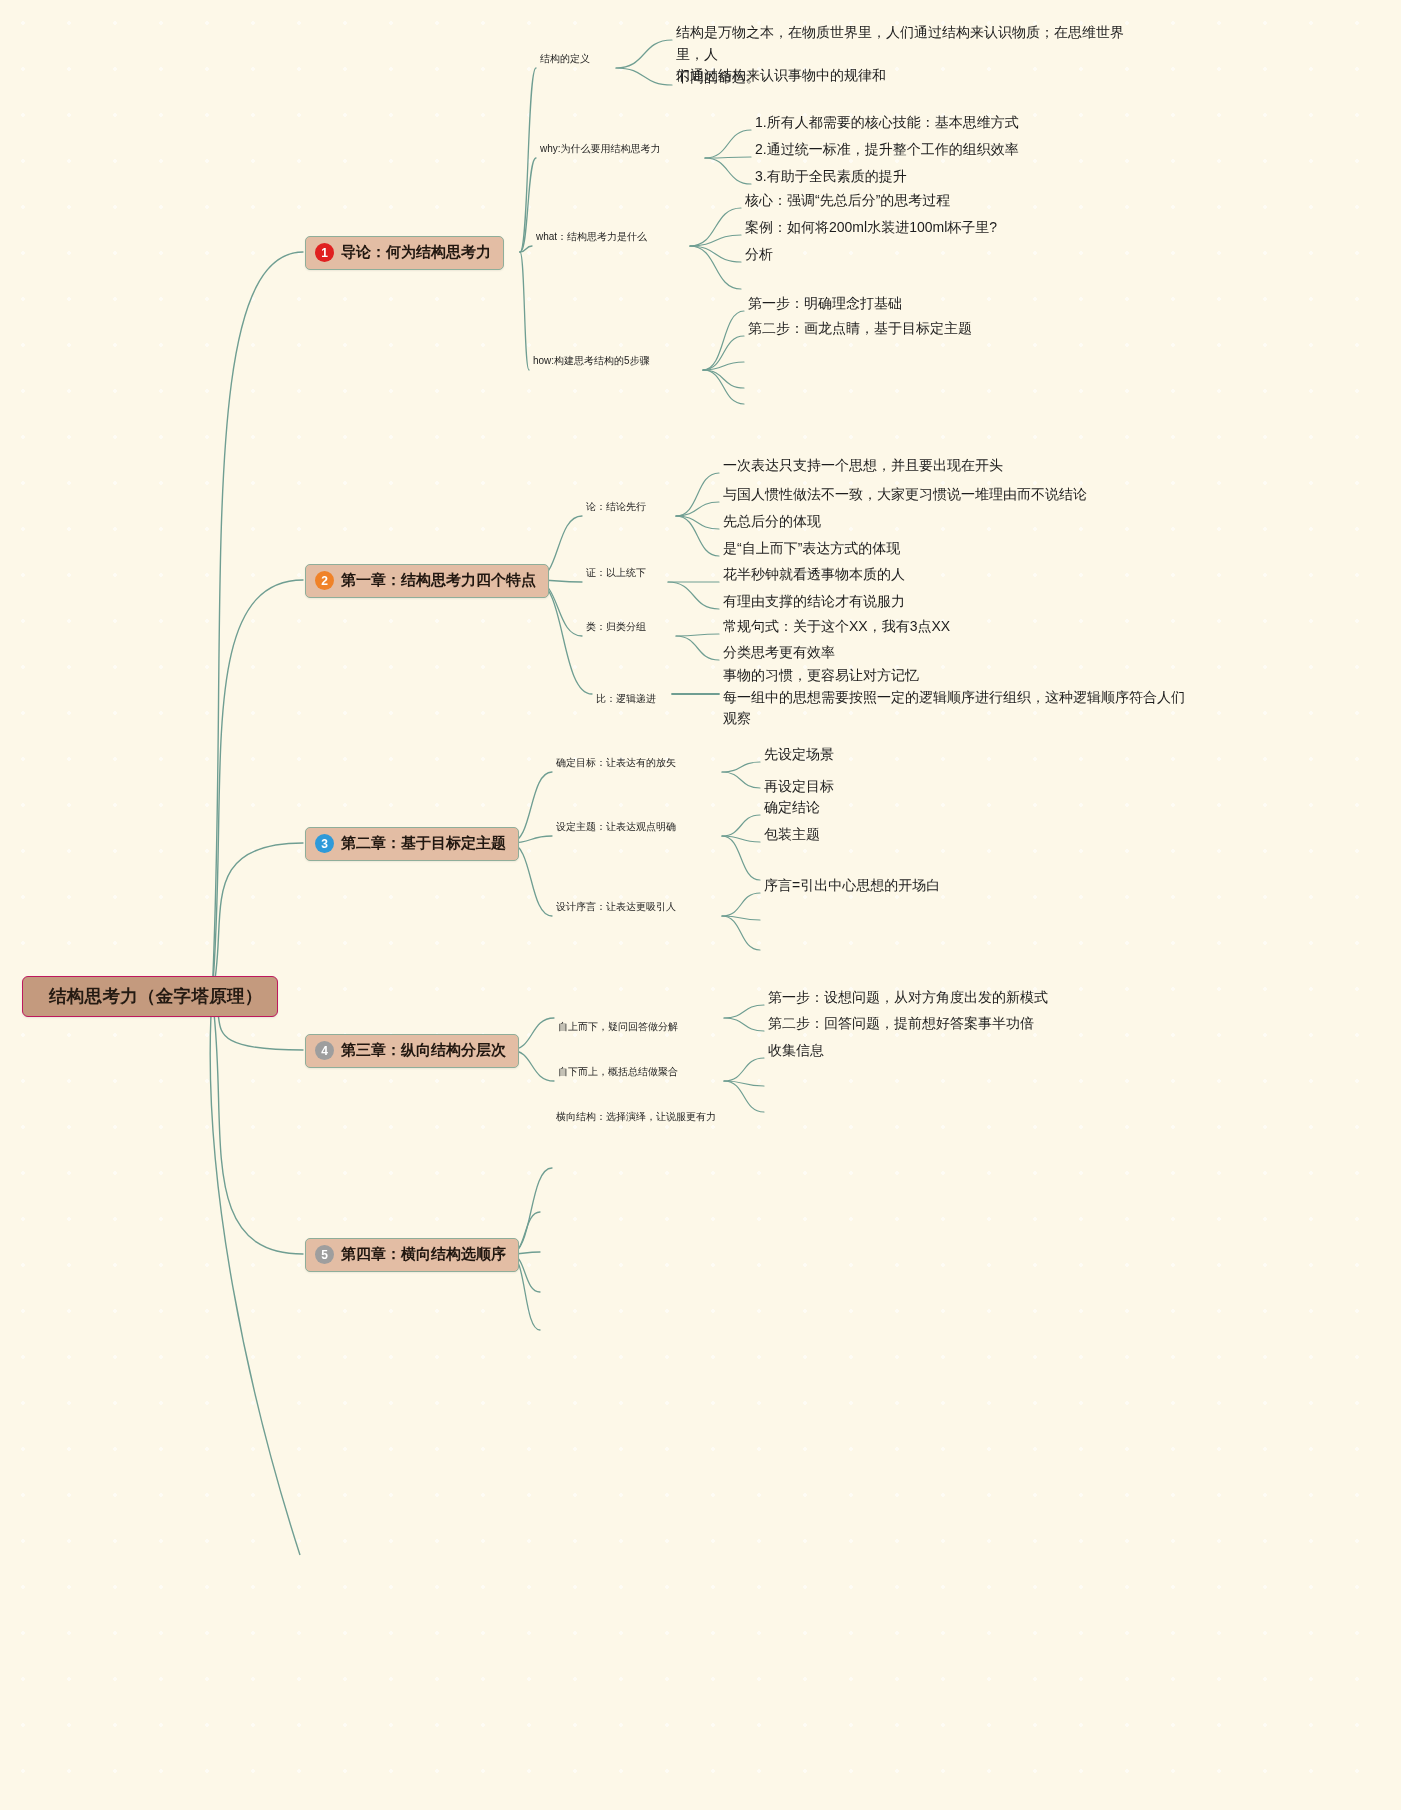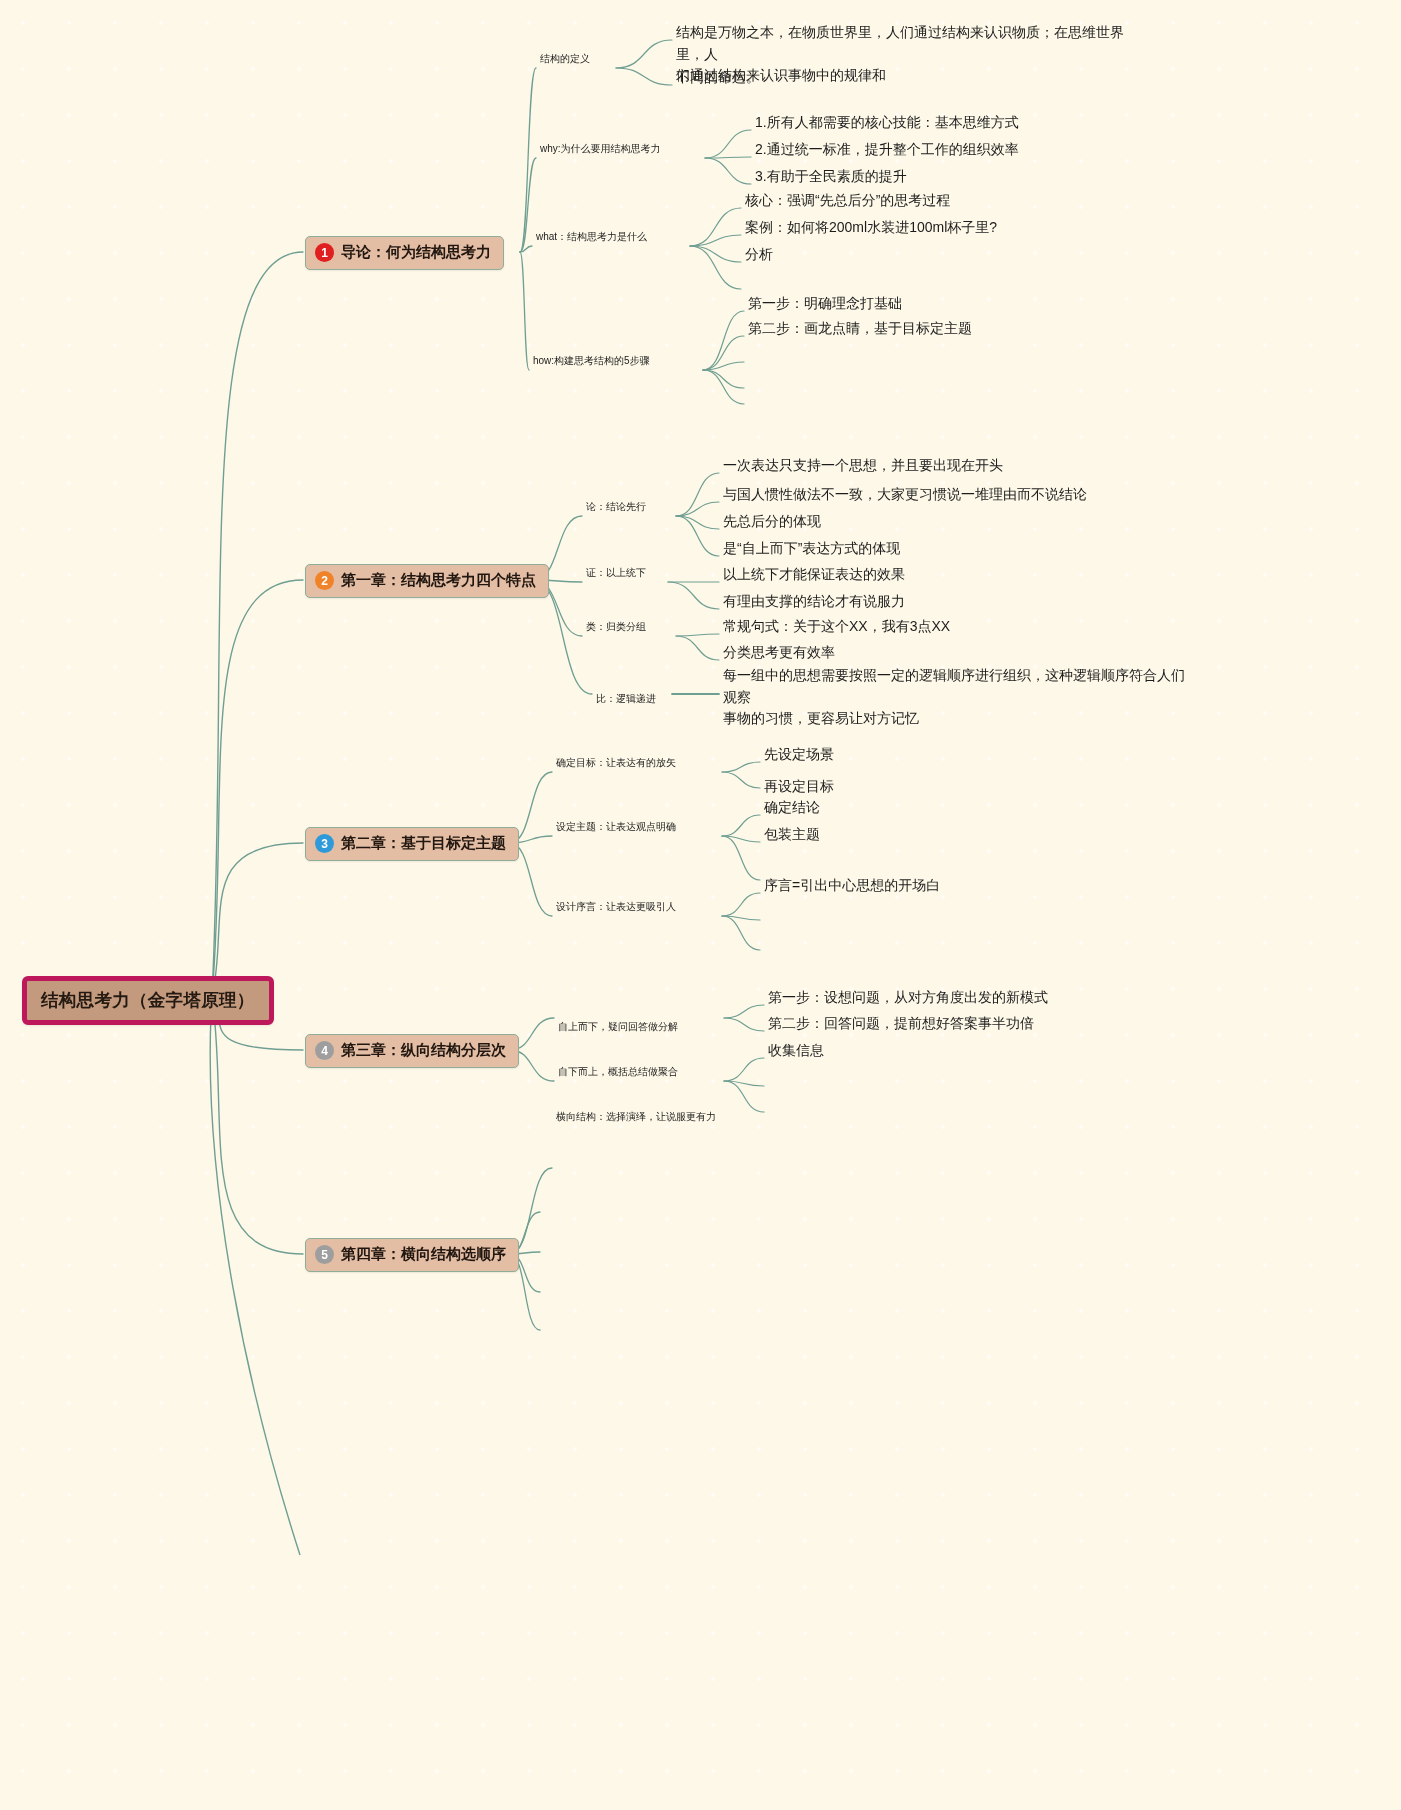--- a/index.html
+++ b/index.html
@@ -19,23 +19,23 @@
     z-index:0;
   }
   #edges{position:absolute;left:0;top:0;width:1401px;height:1810px;z-index:1;}
   #nodes{position:absolute;left:0;top:0;width:1401px;height:1810px;z-index:2;}
 
   .node{position:absolute;white-space:nowrap;}
 
   
   .root-node{
     background:#c49a7e;
-    border:5px solid #be185d;
+    border:1px solid #be185d;
     border-radius:6px;
-    padding:7px 14px 8px 14px;
+    padding:7px 14px 8px 26px;
     font-size:17.5px;
     font-weight:bold;
     color:#241a12;
     letter-spacing:.3px;
     box-shadow:0 1px 2px rgba(0,0,0,.08);
   }
 
   
   .chapter-node{
     background:#e3bda4;
@@ -219,42 +219,42 @@
     <span>先总后分的体现</span>
   </div>
   <div class="node l3" style="left:723px;top:540px;">
     <span>是“自上而下”表达方式的体现</span>
   </div>
 
   <div class="node l2" style="left:586px;top:566px;">
     <span>证：以上统下</span>
   </div>
   <div class="node l3" style="left:723px;top:566px;">
-    <span>以上统下才能保证表达的效果</span>
+    <span>花半秒钟就看透事物本质的人</span>
   </div>
   <div class="node l3" style="left:723px;top:593px;">
     <span>有理由支撑的结论才有说服力</span>
   </div>
 
   <div class="node l2" style="left:586px;top:620px;">
     <span>类：归类分组</span>
   </div>
   <div class="node l3" style="left:723px;top:618px;">
     <span>常规句式：关于这个XX，我有3点XX</span>
   </div>
   <div class="node l3" style="left:723px;top:644px;">
     <span>分类思考更有效率</span>
   </div>
 
   <div class="node l2" style="left:596px;top:692px;">
     <span>比：逻辑递进</span>
   </div>
   <div class="node l3 wrap" style="left:723px;top:666px;width:468px;">
+    <span class="line">事物的习惯，更容易让对方记忆</span>
     <span class="line">每一组中的思想需要按照一定的逻辑顺序进行组织，这种逻辑顺序符合人们观察</span>
-    <span class="line">事物的习惯，更容易让对方记忆</span>
   </div>
 
   <div class="node chapter-node" style="left:305px;top:827px;">
     <span class="badge" style="background: rgb(47, 154, 217);">3</span>
     <span>第二章：基于目标定主题</span>
   </div>
 
   <div class="node l2" style="left:556px;top:756px;">
     <span>确定目标：让表达有的放矢</span>
   </div>

